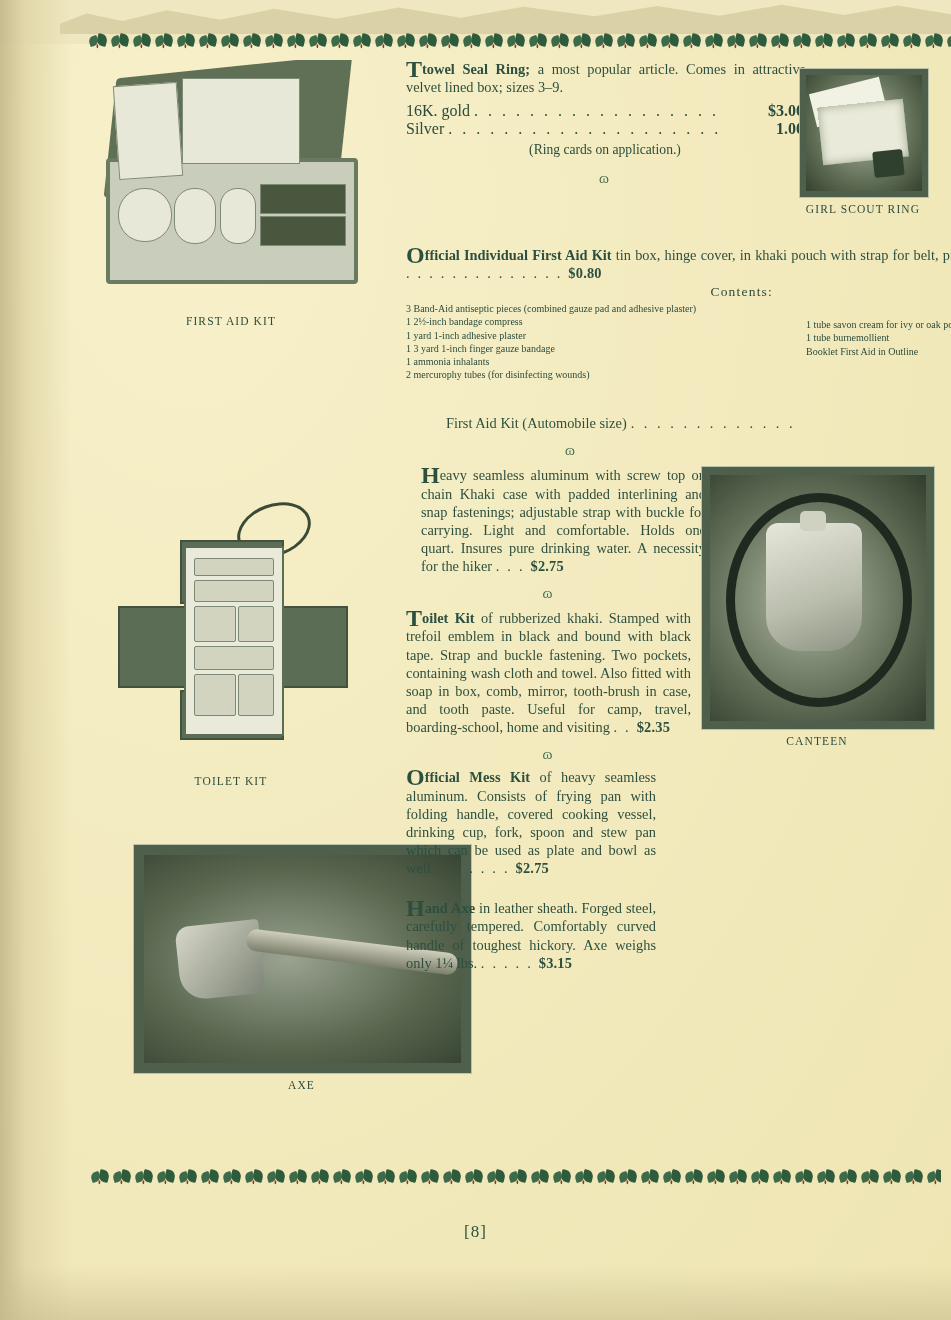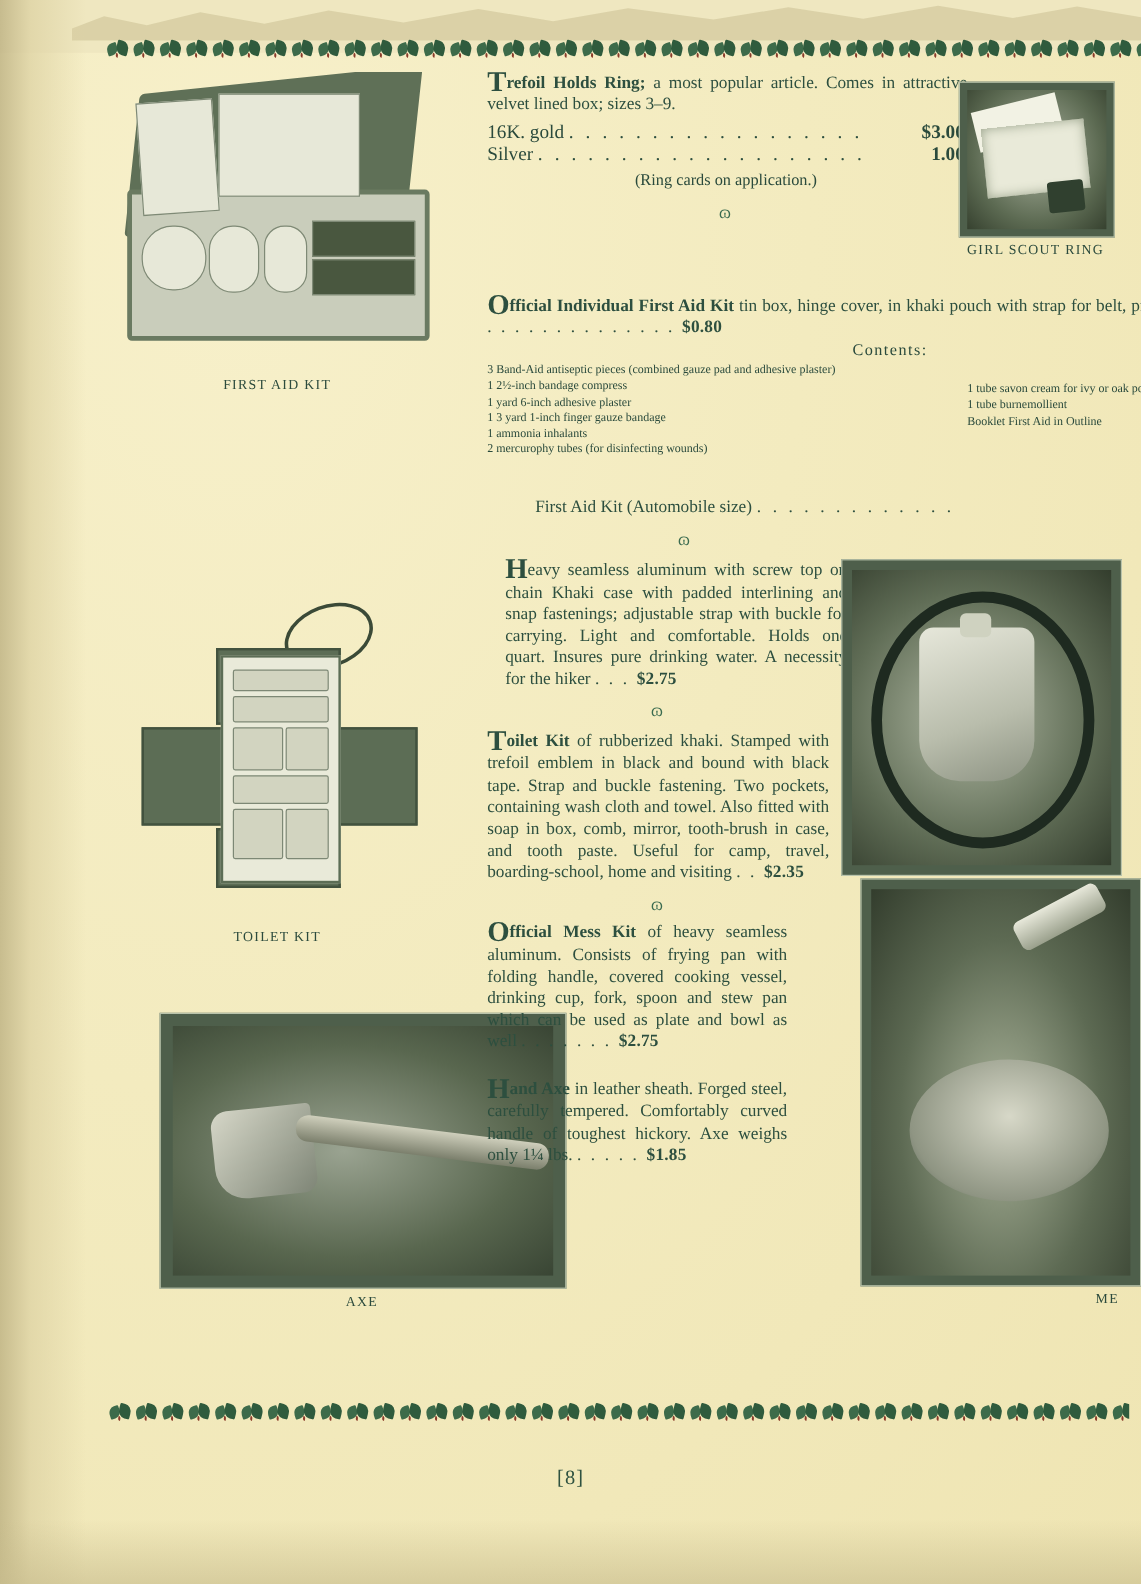--- a/index.html
+++ b/index.html
@@ -502,21 +502,21 @@
             <div style="position:absolute;inset:6px;background:radial-gradient(ellipse at 50% 45%, #aeb5a2 0%, #5c6a52 65%, #36412f 100%);"></div>
             <div class="ring-lid"></div>
             <div class="ring-box">
               <div class="ring-inner"></div>
             </div>
           </div>
           <div class="caption" style="width:128px;">GIRL SCOUT RING</div>
         </div>
 
         <div style="width:400px;" class="body-text">
-          <span class="dropcap">T</span><span class="bold">refoil Holds Ring;</span><span> a most popular article. Comes in attractive velvet lined box; sizes 3–9.</span>
+          <span class="dropcap">T</span><span class="bold">towel Seal Ring;</span><span> a most popular article. Comes in attractive velvet lined box; sizes 3–9.</span>
         </div>
 
         <div style="width:398px;margin-top:6px;">
           <div class="price-line">
             <span class="lbl">16K. gold</span>
             <span class="ldr">. . . . . . . . . . . . . . . . . .</span>
             <span class="val">$3.00</span>
           </div>
           <div class="price-line">
             <span class="lbl">Silver</span>
@@ -534,21 +534,21 @@
           <span class="dropcap">O</span><span class="bold">fficial Individual First Aid Kit</span><span> tin box, hinge cover, in khaki pouch with strap for belt, price</span>
           <span class="dots"> . . . . . . . . . . . . . . . . . . </span><b class="price">$0.80</b>
         </div>
 
         <div class="contents-title">Contents:</div>
 
         <div class="contents-rel" style="height:110px;">
           <div class="contents-wrap" style="width:400px;">
             <div>3 Band-Aid antiseptic pieces (combined gauze pad and adhesive plaster)</div>
             <div>1 2½-inch bandage compress</div>
-            <div>1 yard 6-inch adhesive plaster</div>
+            <div>1 yard 1-inch adhesive plaster</div>
             <div>1 3 yard 1-inch finger gauze bandage</div>
             <div>1 ammonia inhalants</div>
             <div>2 mercurophy tubes (for disinfecting wounds)</div>
           </div>
           <div class="contents-wrap contents-col-2" style="top:16px;">
             <div>1 tube savon cream for ivy or oak poison</div>
             <div>1 tube burnemollient</div>
             <div>Booklet First Aid in Outline</div>
           </div>
         </div>
@@ -583,37 +583,29 @@
         <div class="body-text" style="width:285px;margin-top:6px;">
           <span class="dropcap">T</span><span class="bold">oilet Kit</span><span> of rubberized khaki. Stamped with trefoil emblem in black and bound with black tape. Strap and buckle fastening. Two pockets, containing wash cloth and towel. Also fitted with soap in box, comb, mirror, tooth-brush in case, and tooth paste. Useful for camp, travel, boarding-school, home and visiting</span>
           <span class="dots"> . . </span><b class="price">$2.35</b>
         </div>
 
         <div class="flourish" style="width:285px;margin-top:10px;">ɷ</div>
       </div>
 
       <div style="position:relative;margin-top:2px;">
 
-        <div style="position:absolute;right:-8px;top:-36px;">
-          <div class="photo dark mess-photo">
-            <div style="position:absolute;inset:8px;background:radial-gradient(ellipse at 50% 60%, #aab39a 0%, #5d6a53 55%, #333d2d 100%);"></div>
-            <div class="mess-handle"></div>
-            <div class="mess-pan"></div>
-          </div>
-          <div class="caption" style="width:232px;text-align:left;padding-left:196px;box-sizing:border-box;">ME</div>
-        </div>
 
         <div class="body-text" style="width:250px;">
           <span class="dropcap">O</span><span class="bold">fficial Mess Kit</span><span> of heavy seamless aluminum. Consists of frying pan with folding handle, covered cooking vessel, drinking cup, fork, spoon and stew pan which can be used as plate and bowl as well</span>
           <span class="dots"> . . . . . . . </span><b class="price">$2.75</b>
         </div>
 
         <div class="body-text" style="width:250px;margin-top:22px;">
           <span class="dropcap">H</span><span class="bold">and Axe</span><span> in leather sheath. Forged steel, carefully tempered. Comfortably curved handle of toughest hickory. Axe weighs only 1¼ lbs.</span>
-          <span class="dots"> . . . . . </span><b class="price">$1.85</b>
+          <span class="dots"> . . . . . </span><b class="price">$3.15</b>
         </div>
       </div>
 
     </div>
   </div>
 
   <div class="page-number">[8]</div>
 </div>
 
 </body></html>

